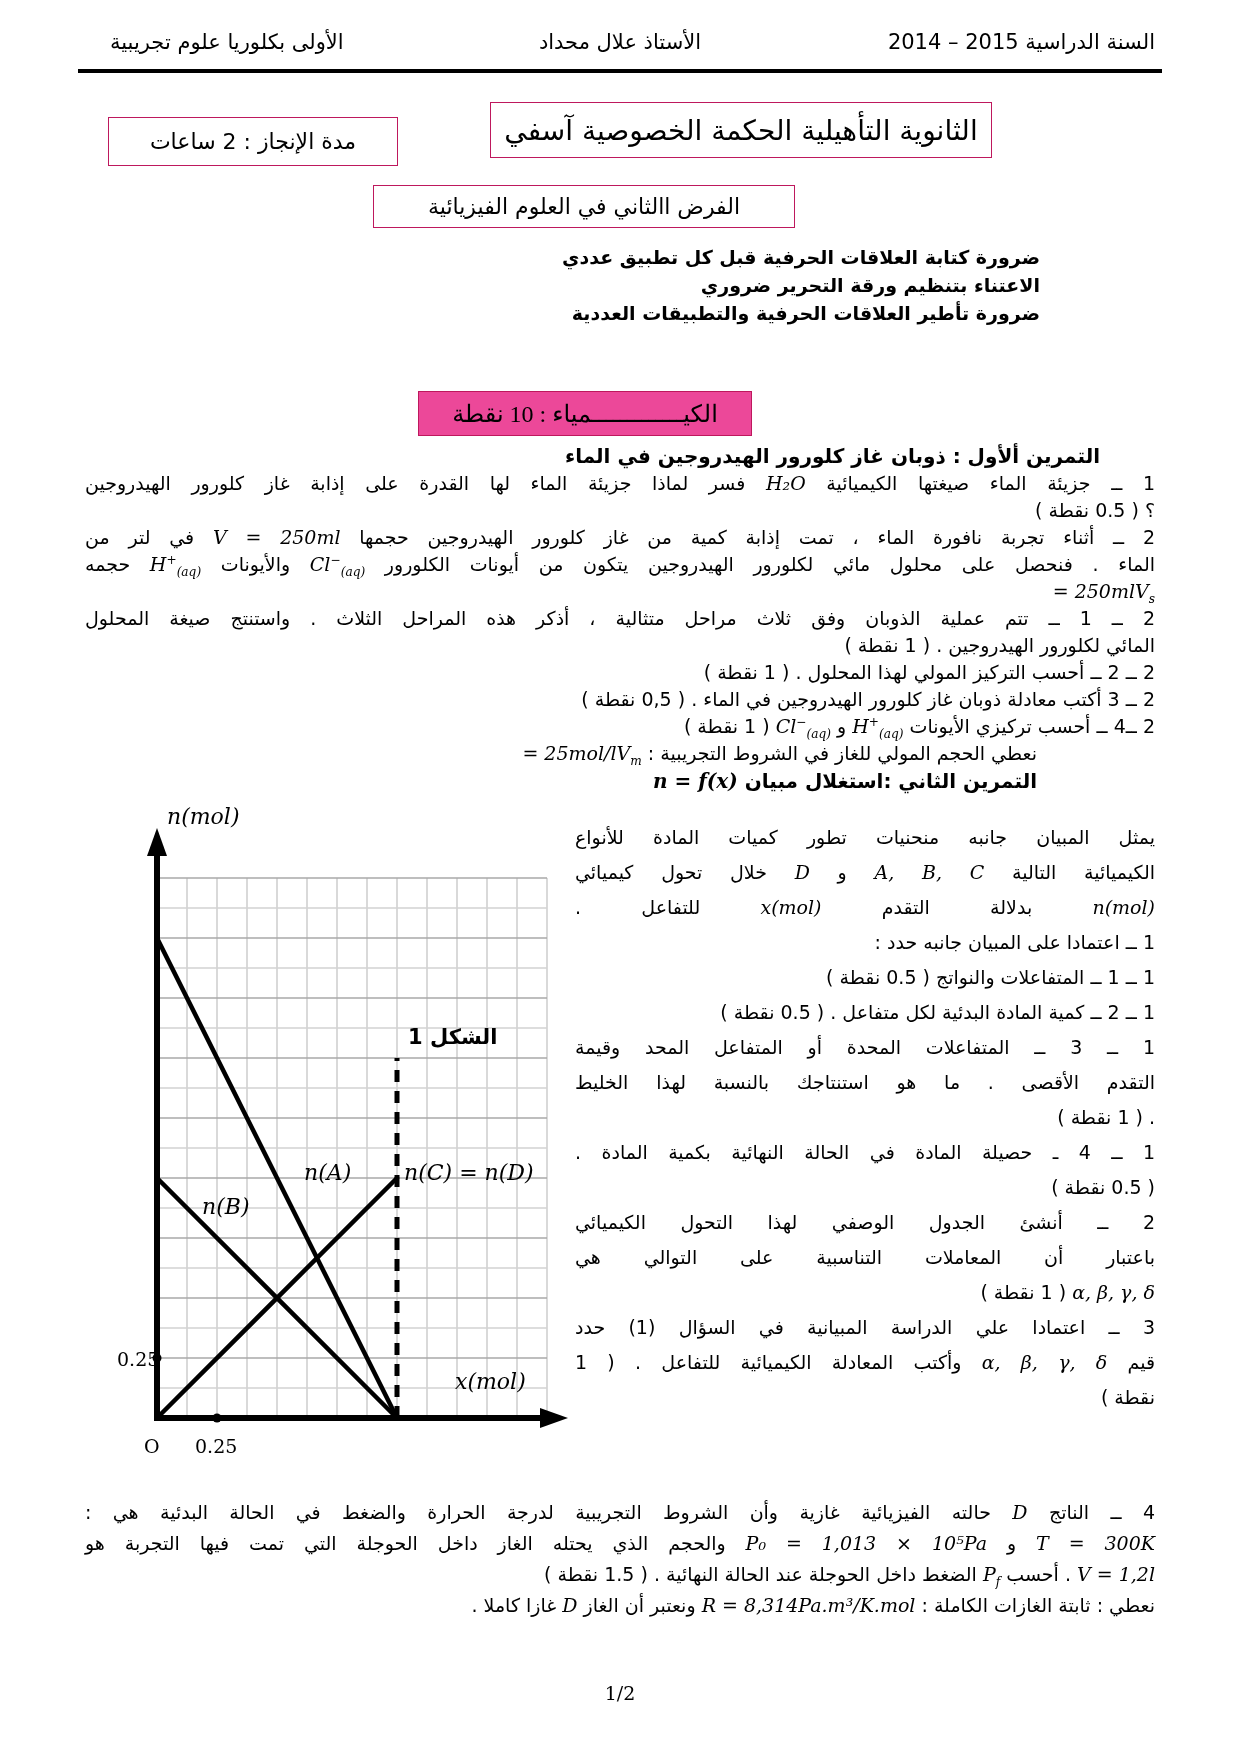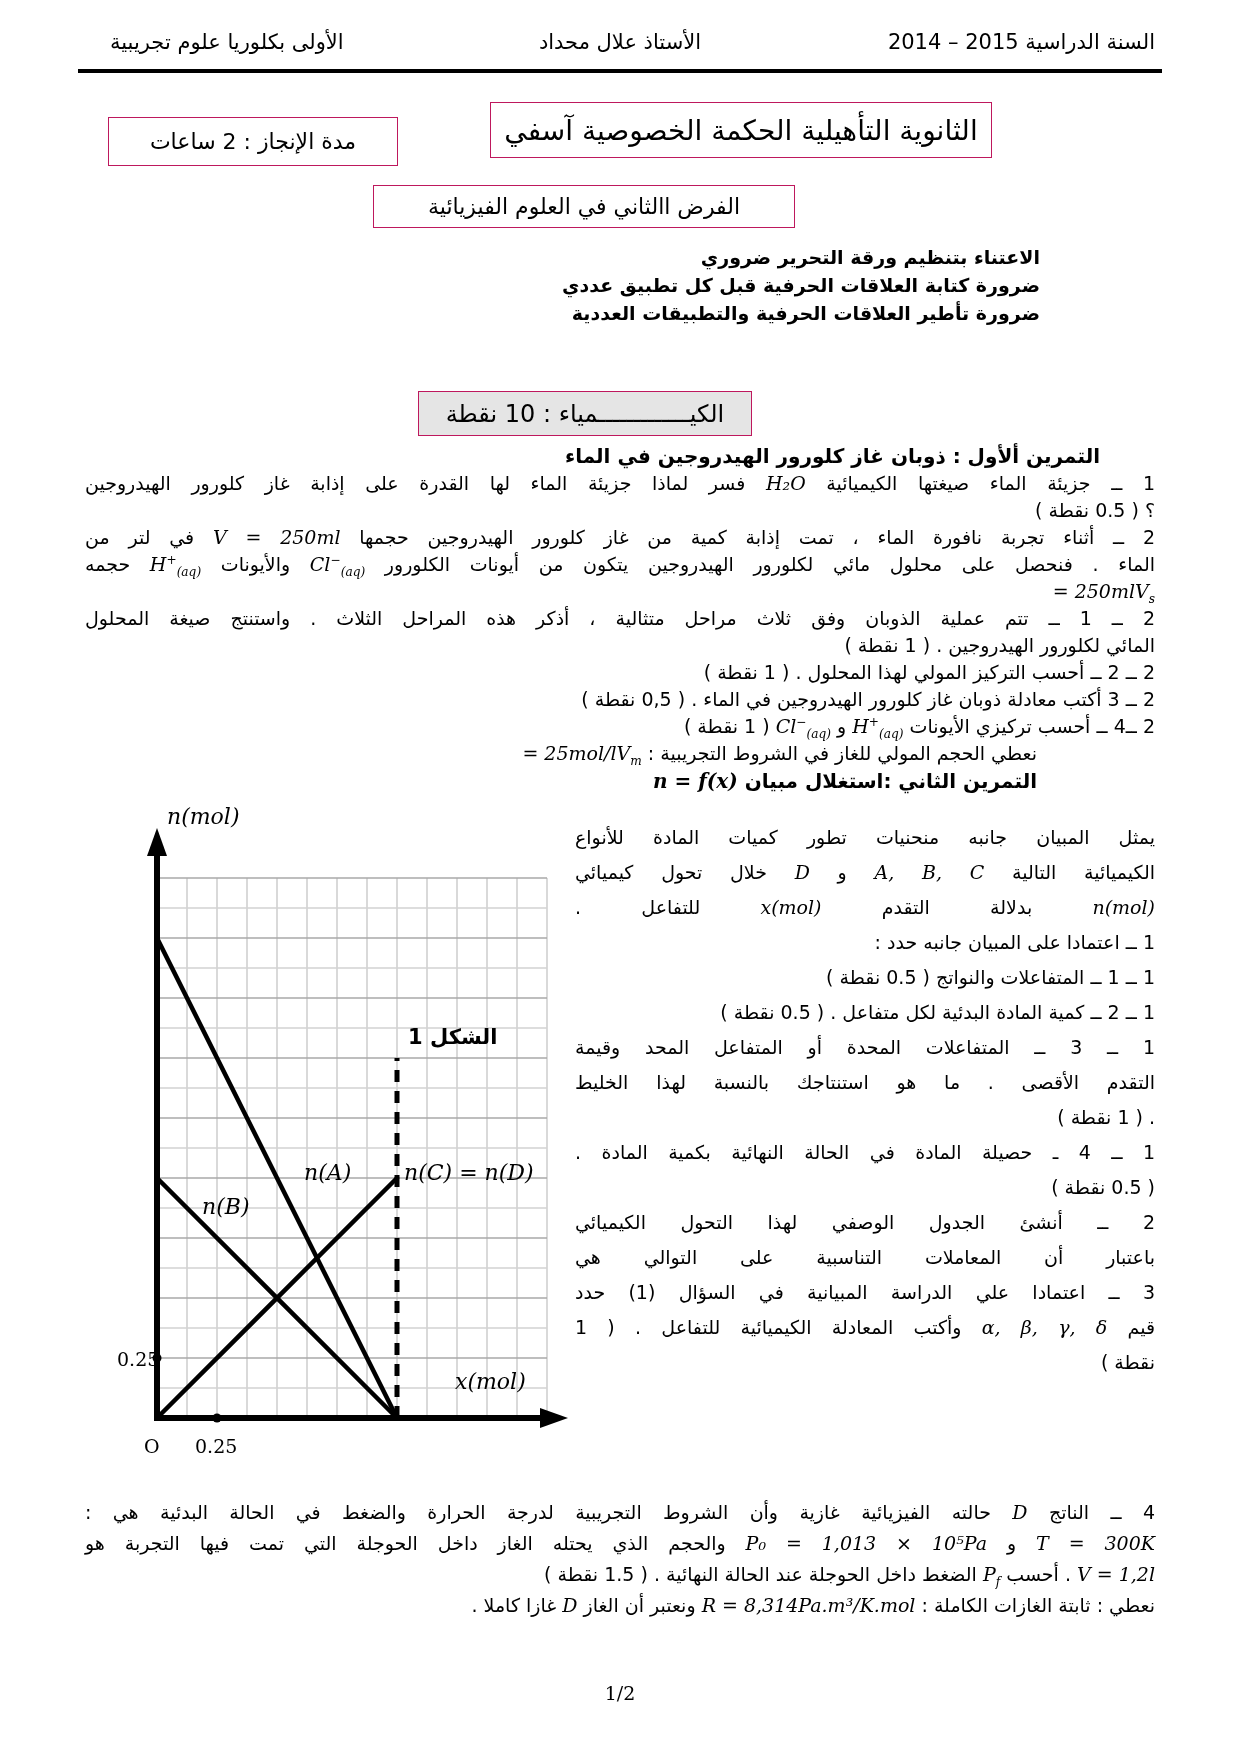--- a/index.html
+++ b/index.html
@@ -4,21 +4,21 @@
 <style>
   html,body{margin:0;padding:0;background:#9a9a9a;}
   .page{position:relative;width:1240px;height:1754px;margin:0 auto;background:#ffffff;
         font-family:"DejaVu Sans",sans-serif;color:#000;overflow:hidden;}
   
   .hdr-item{position:absolute;top:30px;font-size:21px;white-space:nowrap;}
   .hdr-rule{position:absolute;left:78px;right:78px;top:69px;border-top:4px solid #000;}
   
   .box{position:absolute;border:1px solid #be185d;display:flex;align-items:center;justify-content:center;
        text-align:center;background:#fff;}
-  .banner{background:#e5e5e5;}
+  .banner{background:#ec4899;font-family:Liberation Serif, serif;}
   
   .blk{position:absolute;font-size:19px;}
   .ln{line-height:27px;}
   .col .ln{line-height:35px;}
   .bot .ln{line-height:31px;}
   .j{text-align:justify;text-align-last:justify;}
   .r{text-align:right;}
   .mr{padding-right:118px;}
   .xt{font-weight:bold;font-size:20px;text-align:right;line-height:28px;}
   .bold{font-weight:bold;}
@@ -44,22 +44,22 @@
   </div>
   <div class="hdr-item" style="left:50%;transform:translateX(-50%);" dir="rtl">الأستاذ علال محداد</div>
   <div class="hdr-item" style="left:110px;" dir="rtl">الأولى بكلوريا علوم تجريبية</div>
   <div class="hdr-rule"></div>
 
   <div class="box" style="left:490px;top:102px;width:500px;height:54px;font-size:28px;" dir="rtl">الثانوية التأهيلية الحكمة الخصوصية آسفي</div>
   <div class="box" style="left:108px;top:117px;width:288px;height:47px;font-size:22px;" dir="rtl">مدة الإنجاز : 2 ساعات</div>
   <div class="box" style="left:373px;top:185px;width:420px;height:41px;font-size:22px;text-align:center;" dir="rtl">الفرض االثاني في العلوم الفيزيائية</div>
 
   <div class="blk bold" style="left:540px;top:243px;width:500px;text-align:right;line-height:28px;" dir="rtl">
+    <div>ضرورة كتابة العلاقات الحرفية قبل كل تطبيق عددي</div>
     <div>الاعتناء بتنظيم ورقة التحرير ضروري</div>
-    <div>ضرورة كتابة العلاقات الحرفية قبل كل تطبيق عددي</div>
     <div>ضرورة تأطير العلاقات الحرفية والتطبيقات العددية</div>
   </div>
 
   <div class="box banner" style="left:418px;top:391px;width:332px;height:43px;font-size:24px;" dir="rtl">الكيـــــــــــــمياء : 10 نقطة</div>
 
   <div class="blk" style="left:85px;top:442px;width:1070px;" dir="rtl">
     <div class="xt" style="padding-right:55px;">التمرين ألأول : ذوبان غاز كلورور الهيدروجين في الماء</div>
     <div>
         <div class="ln j" dir="rtl"><span>1 ــ جزيئة الماء صيغتها الكيميائية </span><span class="mt">H₂O</span><span> فسر لماذا جزيئة الماء لها القدرة على إذابة غاز كلورور الهيدروجين</span></div>
         <div class="ln r" dir="rtl"><span>؟ ( 0.5 نقطة )</span></div>
@@ -147,20 +147,21 @@
       <div class="ln r" dir="rtl"><span>1 ــ اعتمادا على المبيان جانبه حدد :</span></div>
       <div class="ln r" dir="rtl"><span>1 ــ 1 ــ المتفاعلات والنواتج ( 0.5 نقطة )</span></div>
       <div class="ln r" dir="rtl"><span>1 ــ 2 ــ كمية المادة البدئية لكل متفاعل . ( 0.5 نقطة )</span></div>
       <div class="ln j" dir="rtl"><span>1 ــ 3 ــ المتفاعلات المحدة أو المتفاعل المحد وقيمة</span></div>
       <div class="ln j" dir="rtl"><span>التقدم الأقصى . ما هو استنتاجك بالنسبة لهذا الخليط</span></div>
       <div class="ln r" dir="rtl"><span>. ( 1 نقطة )</span></div>
       <div class="ln j" dir="rtl"><span>1 ــ 4 ـ حصيلة المادة في الحالة النهائية بكمية المادة .</span></div>
       <div class="ln r" dir="rtl"><span>( 0.5 نقطة )</span></div>
       <div class="ln j" dir="rtl"><span>2 ــ أنشئ الجدول الوصفي لهذا التحول الكيميائي</span></div>
       <div class="ln j" dir="rtl"><span>باعتبار أن المعاملات التناسبية على التوالي هي</span></div>
+      <div class="ln r" dir="rtl"><span class="mt">α, β, γ, δ</span><span> ( 1 نقطة )</span></div>
       <div class="ln j" dir="rtl"><span>3 ــ اعتمادا علي الدراسة المبيانية في السؤال (1) حدد</span></div>
       <div class="ln j" dir="rtl"><span>قيم </span><span class="mt">α, β, γ, δ</span><span> وأكتب المعادلة الكيميائية للتفاعل . ( 1</span></div>
       <div class="ln r" dir="rtl"><span>نقطة )</span></div>
     </div>
 
   <div class="blk bot" style="left:85px;top:1497px;width:1070px;" dir="rtl">
       <div class="ln j" dir="rtl"><span>4 ــ الناتج </span><span class="mt">D</span><span> حالته الفيزيائية غازية وأن الشروط التجريبية لدرجة الحرارة والضغط في الحالة البدئية هي :</span></div>
       <div class="ln j" dir="rtl"><span class="mt">T = 300K</span><span> و </span><span class="mt">P₀ = 1,013 × 10⁵Pa</span><span> والحجم الذي يحتله الغاز داخل الحوجلة التي تمت فيها التجربة هو</span></div>
       <div class="ln r" dir="rtl"><span class="mt">V = 1,2l</span><span> . أحسب </span><span class="mt">P<sub>f</sub></span><span> الضغط داخل الحوجلة عند الحالة النهائية . ( 1.5 نقطة )</span></div>
       <div class="ln r" dir="rtl"><span>نعطي : ثابتة الغازات الكاملة : </span><span class="mt">R = 8,314Pa.m³/K.mol</span><span> ونعتبر أن الغاز </span><span class="mt">D</span><span> غازا كاملا .</span></div>

